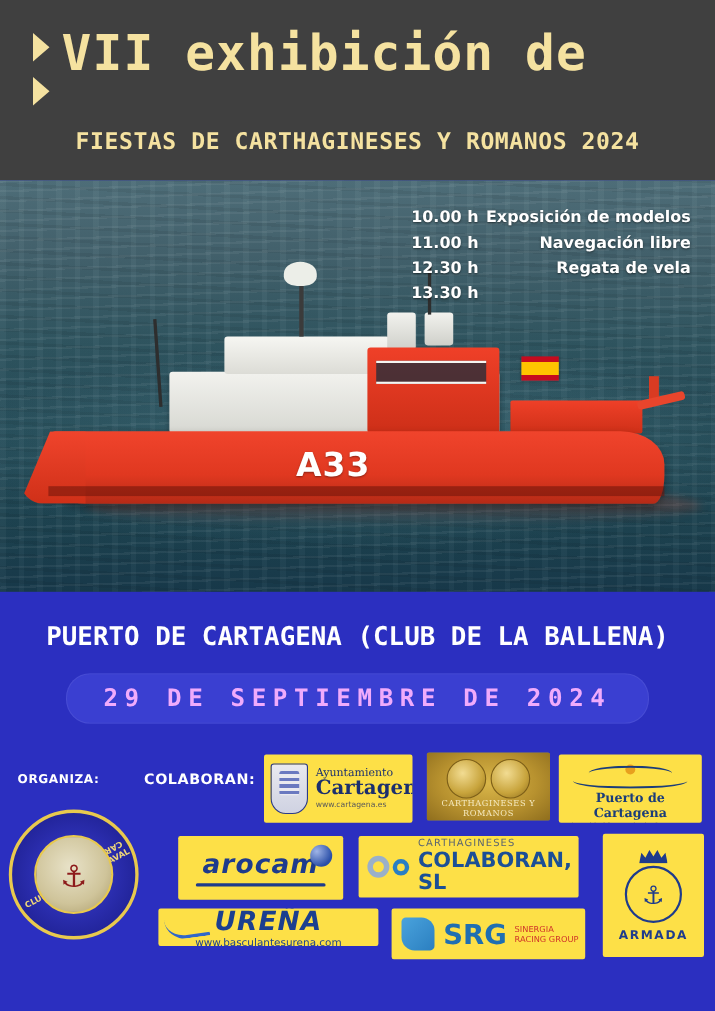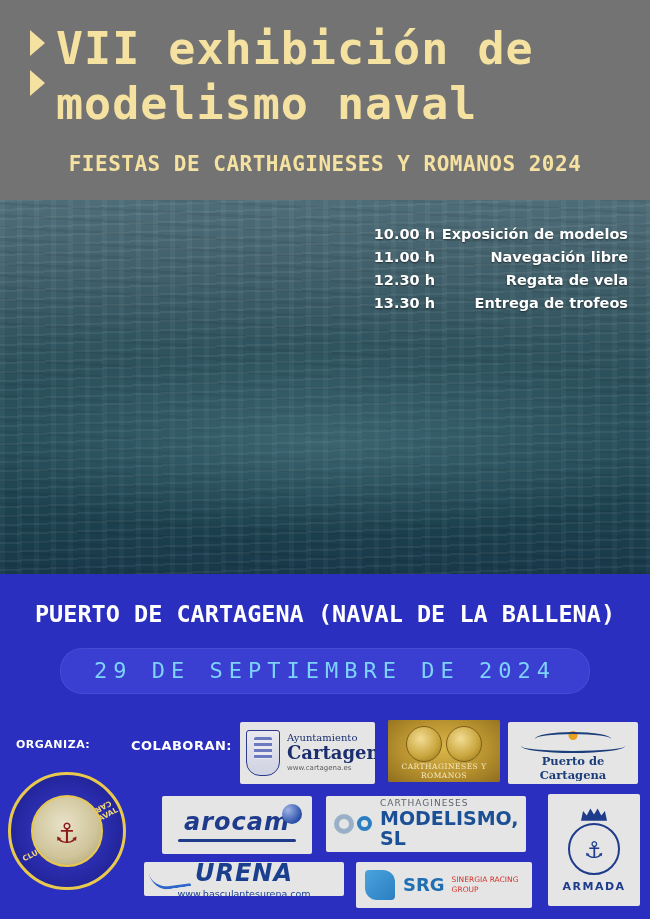--- a/index.html
+++ b/index.html
@@ -19,21 +19,21 @@
     width: 650px;
     height: 919px;
     background: #2b2fc0;
     overflow: hidden;
   }
 
   
   .header {
     position: relative;
     padding: 22px 0 10px 0;
-    background: #737373;
+    background: #404040;
   }
   .title-row {
     display: flex;
     align-items: flex-start;
     padding-left: 18px;
   }
   .chevrons {
     width: 38px;
     padding-top: 8px;
     display: flex;
@@ -313,23 +313,23 @@
     width: 530px;
     height: 46px;
     background: #3a3fd1;
     border-radius: 22px;
     display: flex;
     align-items: center;
     justify-content: center;
     box-shadow: inset 0 0 0 1px rgba(255,255,255,0.07);
   }
   .date-text {
-    color: #7dd3fc;
+    color: #f0abfc;
     font-family: "DejaVu Sans Mono", monospace;
-    font-weight: normal;
+    font-weight: bold;
     font-size: 22px;
     letter-spacing: 6px;
   }
 
   
   .sponsors {
     position: relative;
     margin-top: 16px;
     height: 200px;
   }
@@ -349,21 +349,21 @@
     top: 28px;
     color: #ffffff;
     font-family: "DejaVu Sans", sans-serif;
     font-weight: bold;
     font-size: 13px;
     letter-spacing: 0.5px;
   }
 
   .logo {
     position: absolute;
-    background: #e5e5e5;
+    background: #fde047;
     border-radius: 2px;
     box-sizing: border-box;
     overflow: hidden;
   }
 
   
   .club-emblem {
     position: absolute;
     left: 8px;
     top: 62px;
@@ -549,69 +549,89 @@
 
   
   .l-srg { left: 356px; top: 152px; width: 176px; height: 46px; display: flex; align-items: center; }
   .srg-mark {
     width: 30px; height: 30px;
     margin-left: 9px;
     background: linear-gradient(135deg,#4aa3dd 0%, #2b7fc0 100%);
     border-radius: 4px 12px 4px 12px;
     flex: none;
   }
-  .srg-t1 { color: #1f6fb2; font-family: "DejaVu Sans", sans-serif; font-weight: bold; font-size: 18px; margin-left: 8px; }
+  .srg-t1 { color: #1f6fb2; font-family: "DejaVu Sans", sans-serif; font-weight: bold; font-size: 25px; margin-left: 8px; }
   .srg-t2 { color: #d0352a; font-family: "DejaVu Sans", sans-serif; font-size: 7.5px; line-height: 1.25; margin-left: 7px; }
 
 </style>
 </head>
 <body>
 
 <div class="poster">
 
   <div class="header">
     <div class="title-row">
       <div class="chevrons">
         <div class="chev"></div>
         <div class="chev"></div>
       </div>
       <div class="title-text">
         <div class="title-line">VII exhibición de</div>
-        <div class="title-line">modelismo naval</div>
       </div>
     </div>
     <div class="subtitle">FIESTAS DE CARTHAGINESES Y ROMANOS 2024</div>
   </div>
 
   <div class="photo">
     <div class="water-texture"></div>
     <div class="water-glow"></div>
 
+    <div class="ship">
+      <div class="reflection"></div>
+      <div class="mast-fwd"></div>
+      <div class="deck-white"></div>
+      <div class="deck-white2"></div>
+      <div class="radar-mast"></div>
+      <div class="radar-dome"></div>
+      <div class="funnel"></div>
+      <div class="funnel two"></div>
+      <div class="bridge-red">
+        <div class="win"></div>
+      </div>
+      <div class="mast-aft"></div>
+      <div class="aft-red"></div>
+      <div class="flag"></div>
+      <div class="crane-post"></div>
+      <div class="crane"></div>
+      <div class="hull">
+        <div class="hull-stripe"></div>
+        <div class="hull-number">A33</div>
+      </div>
+    </div>
 
     <div class="schedule">
       <div class="schedule-row">
         <div class="sch-time">10.00 h</div>
         <div class="sch-label">Exposición de modelos</div>
       </div>
       <div class="schedule-row">
         <div class="sch-time">11.00 h</div>
         <div class="sch-label">Navegación libre</div>
       </div>
       <div class="schedule-row">
         <div class="sch-time">12.30 h</div>
         <div class="sch-label">Regata de vela</div>
       </div>
       <div class="schedule-row">
         <div class="sch-time">13.30 h</div>
-        <div class="sch-label">Entrega de trofeos</div>
       </div>
     </div>
   </div>
 
-  <div class="location">PUERTO DE CARTAGENA (NAVAL DE LA BALLENA)</div>
+  <div class="location">PUERTO DE CARTAGENA (CLUB DE LA BALLENA)</div>
   <div class="date-band">
     <div class="date-text">29 DE SEPTIEMBRE DE 2024</div>
   </div>
 
   <div class="sponsors">
     <div class="label-organiza">ORGANIZA:</div>
     <div class="label-colaboran">COLABORAN:</div>
 
     <div class="club-emblem">
       <div class="ring-text">
@@ -657,21 +677,21 @@
       </div>
       <div class="puerto-t1">Puerto de Cartagena</div>
       <div class="puerto-t2">Autoridad Portuaria de Cartagena</div>
     </div>
 
     <div class="logo l-herjimar">
       <div class="gear"></div>
       <div class="gear b"></div>
       <div class="herj-txt">
         <div class="herj-t1">CARTHAGINESES</div>
-        <div class="herj-t2">MODELISMO, SL</div>
+        <div class="herj-t2">COLABORAN, SL</div>
       </div>
     </div>
 
     <div class="logo l-armada">
       <div class="armada-inner">
         <div class="armada-crown"></div>
         <div class="armada-circle">
           <div class="armada-anchor">⚓</div>
         </div>
         <div class="armada-txt">ARMADA</div>

